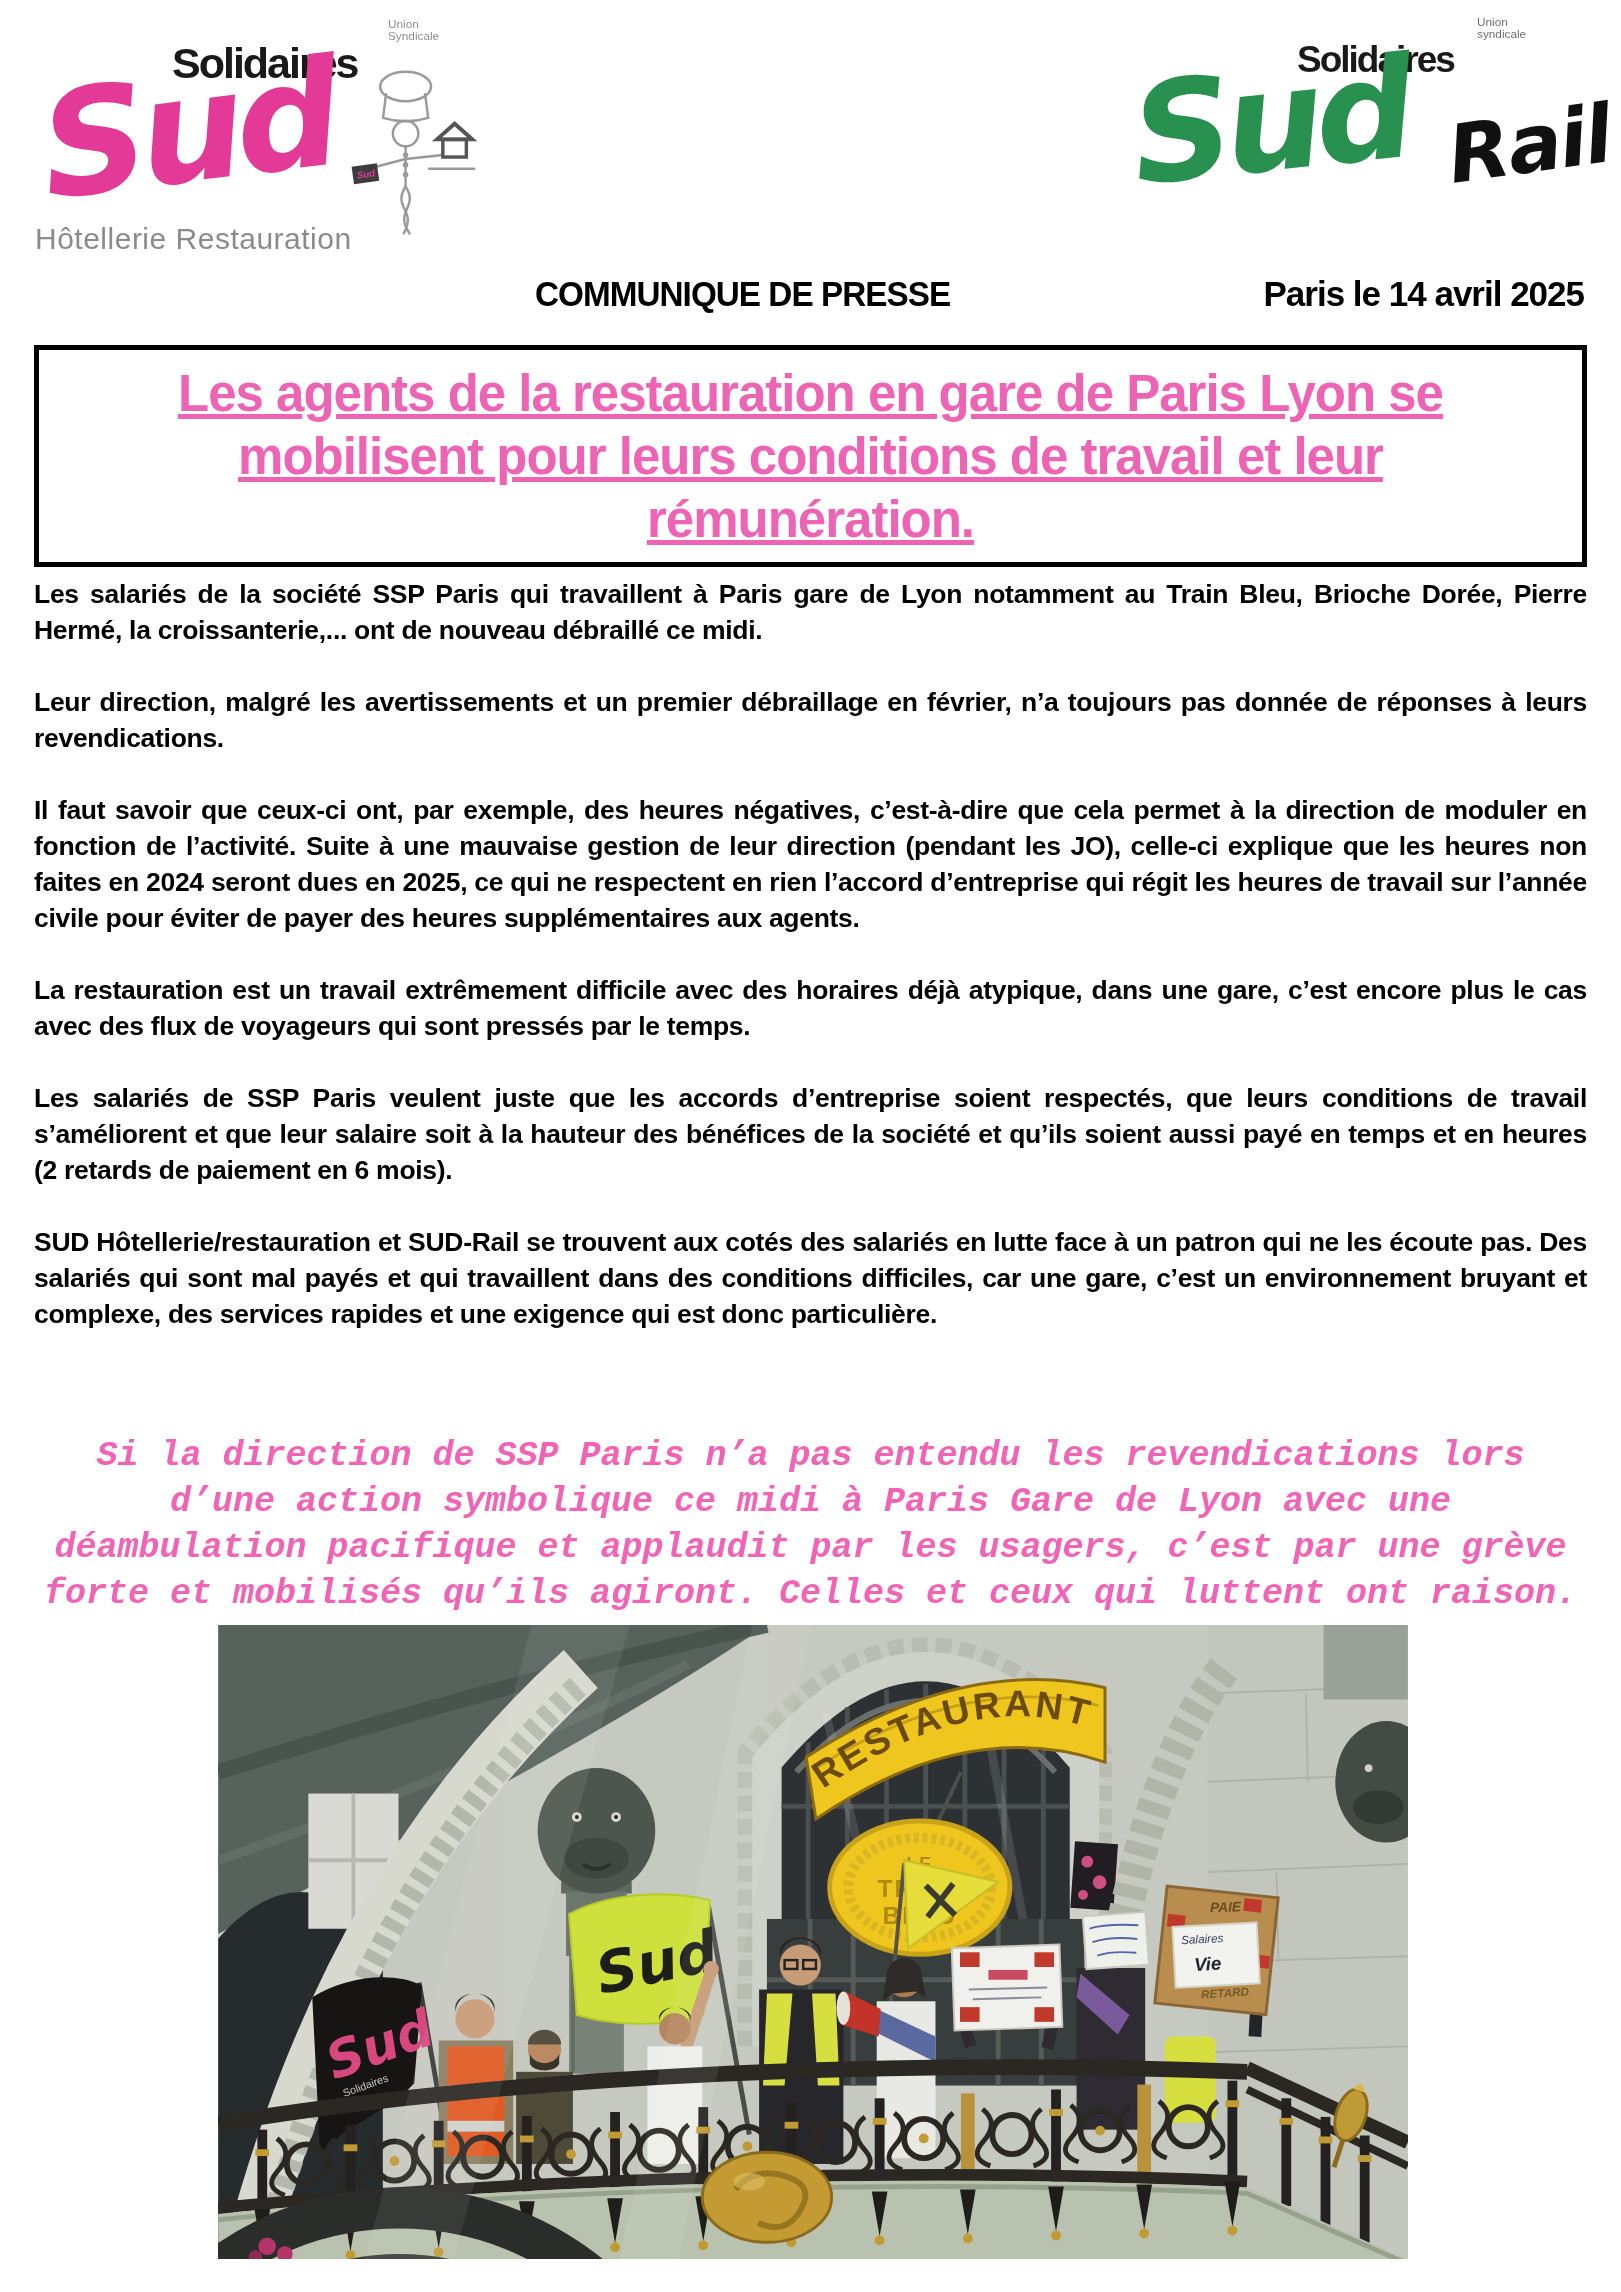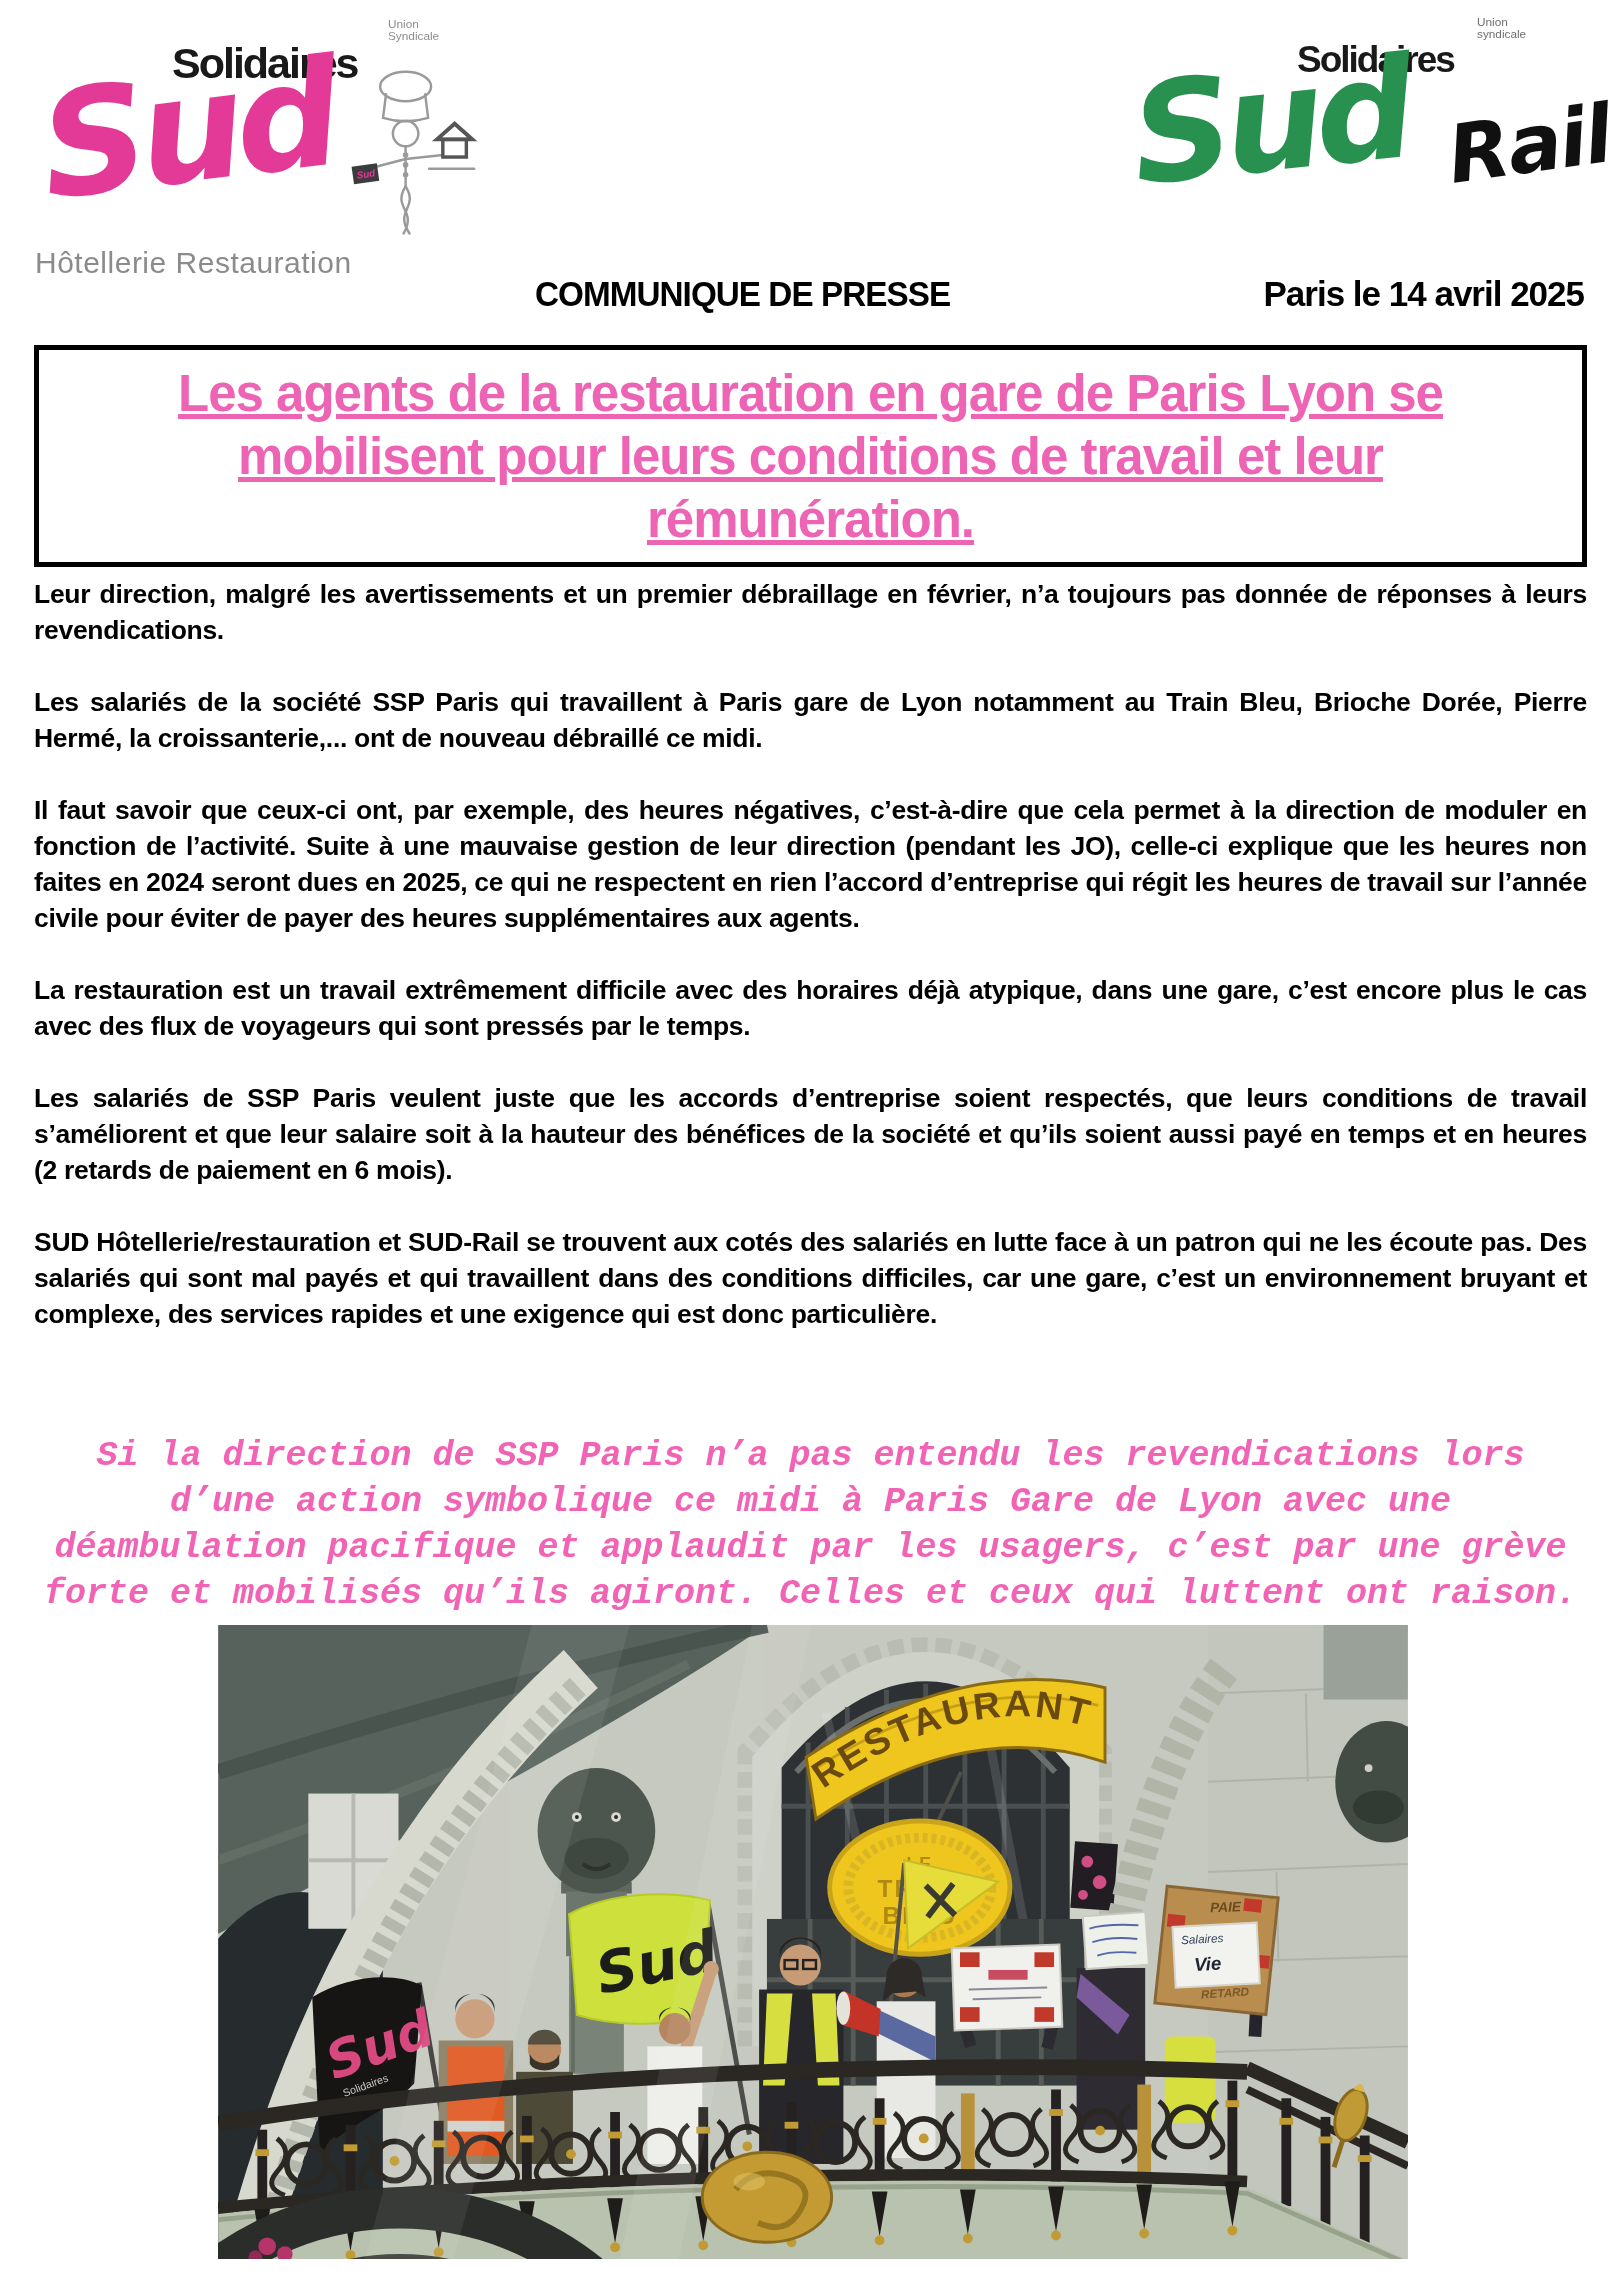--- a/index.html
+++ b/index.html
@@ -17,21 +17,21 @@
   .union-small{font-size:11.8px;color:#8d8d8d;line-height:1.05;text-align:left;}
   .union-left{left:353px;top:7.8px;}
   .union-right{left:345px;top:2px;color:#6f6f6f;}
   .sud-script{font-style:italic;font-weight:900;letter-spacing:-7.8px;
               font-family:"DejaVu Sans",sans-serif;line-height:1;}
   .sud-left{left:5.9px;top:47px;font-size:147px;color:#e23a96;transform:rotate(-7deg);}
   .sud-right{left:0px;top:39px;font-size:139px;color:#28914f;transform:rotate(-6deg);}
   .rail-script{left:316px;top:84px;font-size:80px;font-style:italic;font-weight:800;
                color:#101010;transform:rotate(-8deg);letter-spacing:-2px;
                font-family:"DejaVu Sans",sans-serif;}
-  .hotellerie{left:0px;top:236px;font-size:30px;color:#8b8b8b;letter-spacing:0.5px;font-weight:500;}
+  .hotellerie{left:0px;top:212px;font-size:30px;color:#8b8b8b;letter-spacing:0.5px;font-weight:500;}
   .chef-svg{left:292px;top:51px;}
 
   
   .communique{left:535px;top:274px;font-size:35px;font-weight:bold;letter-spacing:-1px;
               transform:scaleX(.95);transform-origin:left;}
   .dateline{right:37px;top:274px;font-size:35px;font-weight:bold;letter-spacing:-1px;}
 
   
   .title-box{left:34px;top:345px;width:1553px;height:222px;border:5.9px solid #000;
              box-sizing:border-box;display:flex;align-items:center;justify-content:center;}
@@ -101,22 +101,22 @@
   </div>
 
   <div class="abs communique">COMMUNIQUE DE PRESSE</div>
   <div class="abs dateline">Paris le 14 avril 2025</div>
 
   <div class="abs title-box">
     <div class="title-text">Les agents de la restauration en gare de Paris Lyon se mobilisent pour leurs conditions de travail et leur rémunération.</div>
   </div>
 
   <div class="abs bodytext">
+    <p>Les salariés de la société SSP Paris qui travaillent à Paris gare de Lyon notamment au Train Bleu, Brioche Dorée, Pierre Hermé, la croissanterie,... ont de nouveau débraillé ce midi.</p>
     <p>Leur direction, malgré les avertissements et un premier débraillage en février, n’a toujours pas donnée de réponses à leurs revendications.</p>
-    <p>Les salariés de la société SSP Paris qui travaillent à Paris gare de Lyon notamment au Train Bleu, Brioche Dorée, Pierre Hermé, la croissanterie,... ont de nouveau débraillé ce midi.</p>
     <p>Il faut savoir que ceux-ci ont, par exemple, des heures négatives, c’est-à-dire que cela permet à la direction de moduler en fonction de l’activité. Suite à une mauvaise gestion de leur direction (pendant les JO), celle-ci explique que les heures non faites en 2024 seront dues en 2025, ce qui ne respectent en rien l’accord d’entreprise qui régit les heures de travail sur l’année civile pour éviter de payer des heures supplémentaires aux agents.</p>
     <p>La restauration est un travail extrêmement difficile avec des horaires déjà atypique, dans une gare, c’est encore plus le cas avec des flux de voyageurs qui sont pressés par le temps.</p>
     <p>Les salariés de SSP Paris veulent juste que les accords d’entreprise soient respectés, que leurs conditions de travail s’améliorent et que leur salaire soit à la hauteur des bénéfices de la société et qu’ils soient aussi payé en temps et en heures (2 retards de paiement en 6 mois).</p>
     <p>SUD Hôtellerie/restauration et SUD-Rail se trouvent aux cotés des salariés en lutte face à un patron qui ne les écoute pas. Des salariés qui sont mal payés et qui travaillent dans des conditions difficiles, car une gare, c’est un environnement bruyant et complexe, des services rapides et une exigence qui est donc particulière.</p>
   </div>
 
   <div class="abs highlight">Si la direction de SSP Paris n’a pas entendu les revendications lors d’une action symbolique ce midi à Paris Gare de Lyon avec une déambulation pacifique et applaudit par les usagers, c’est par une grève forte et mobilisés qu’ils agiront. Celles et ceux qui luttent ont raison.</div>
 
   <div class="abs photo">
   <svg width="1190" height="634" viewBox="0 0 1214 647">

